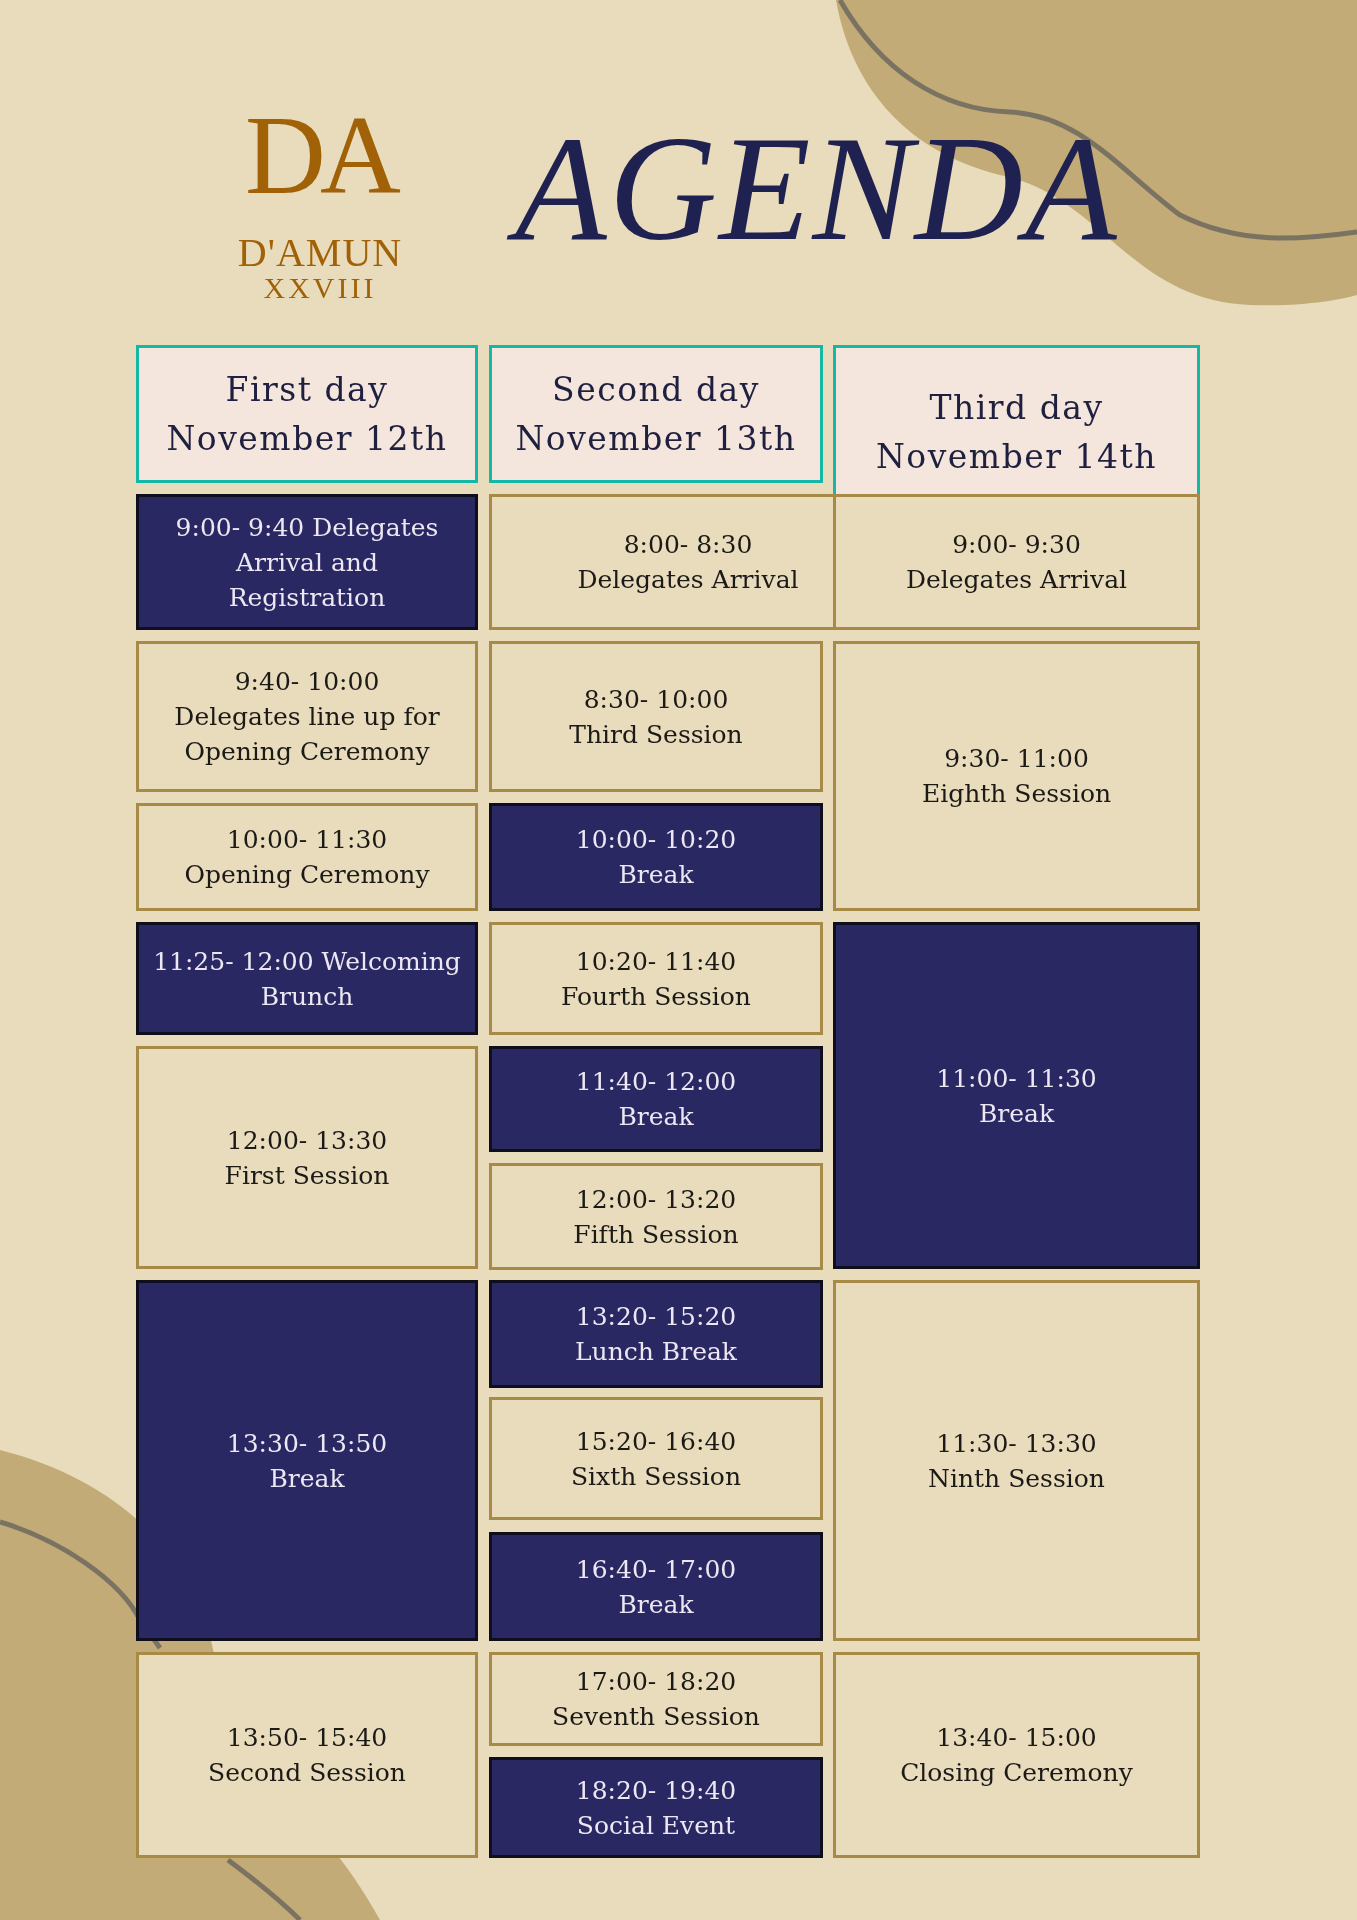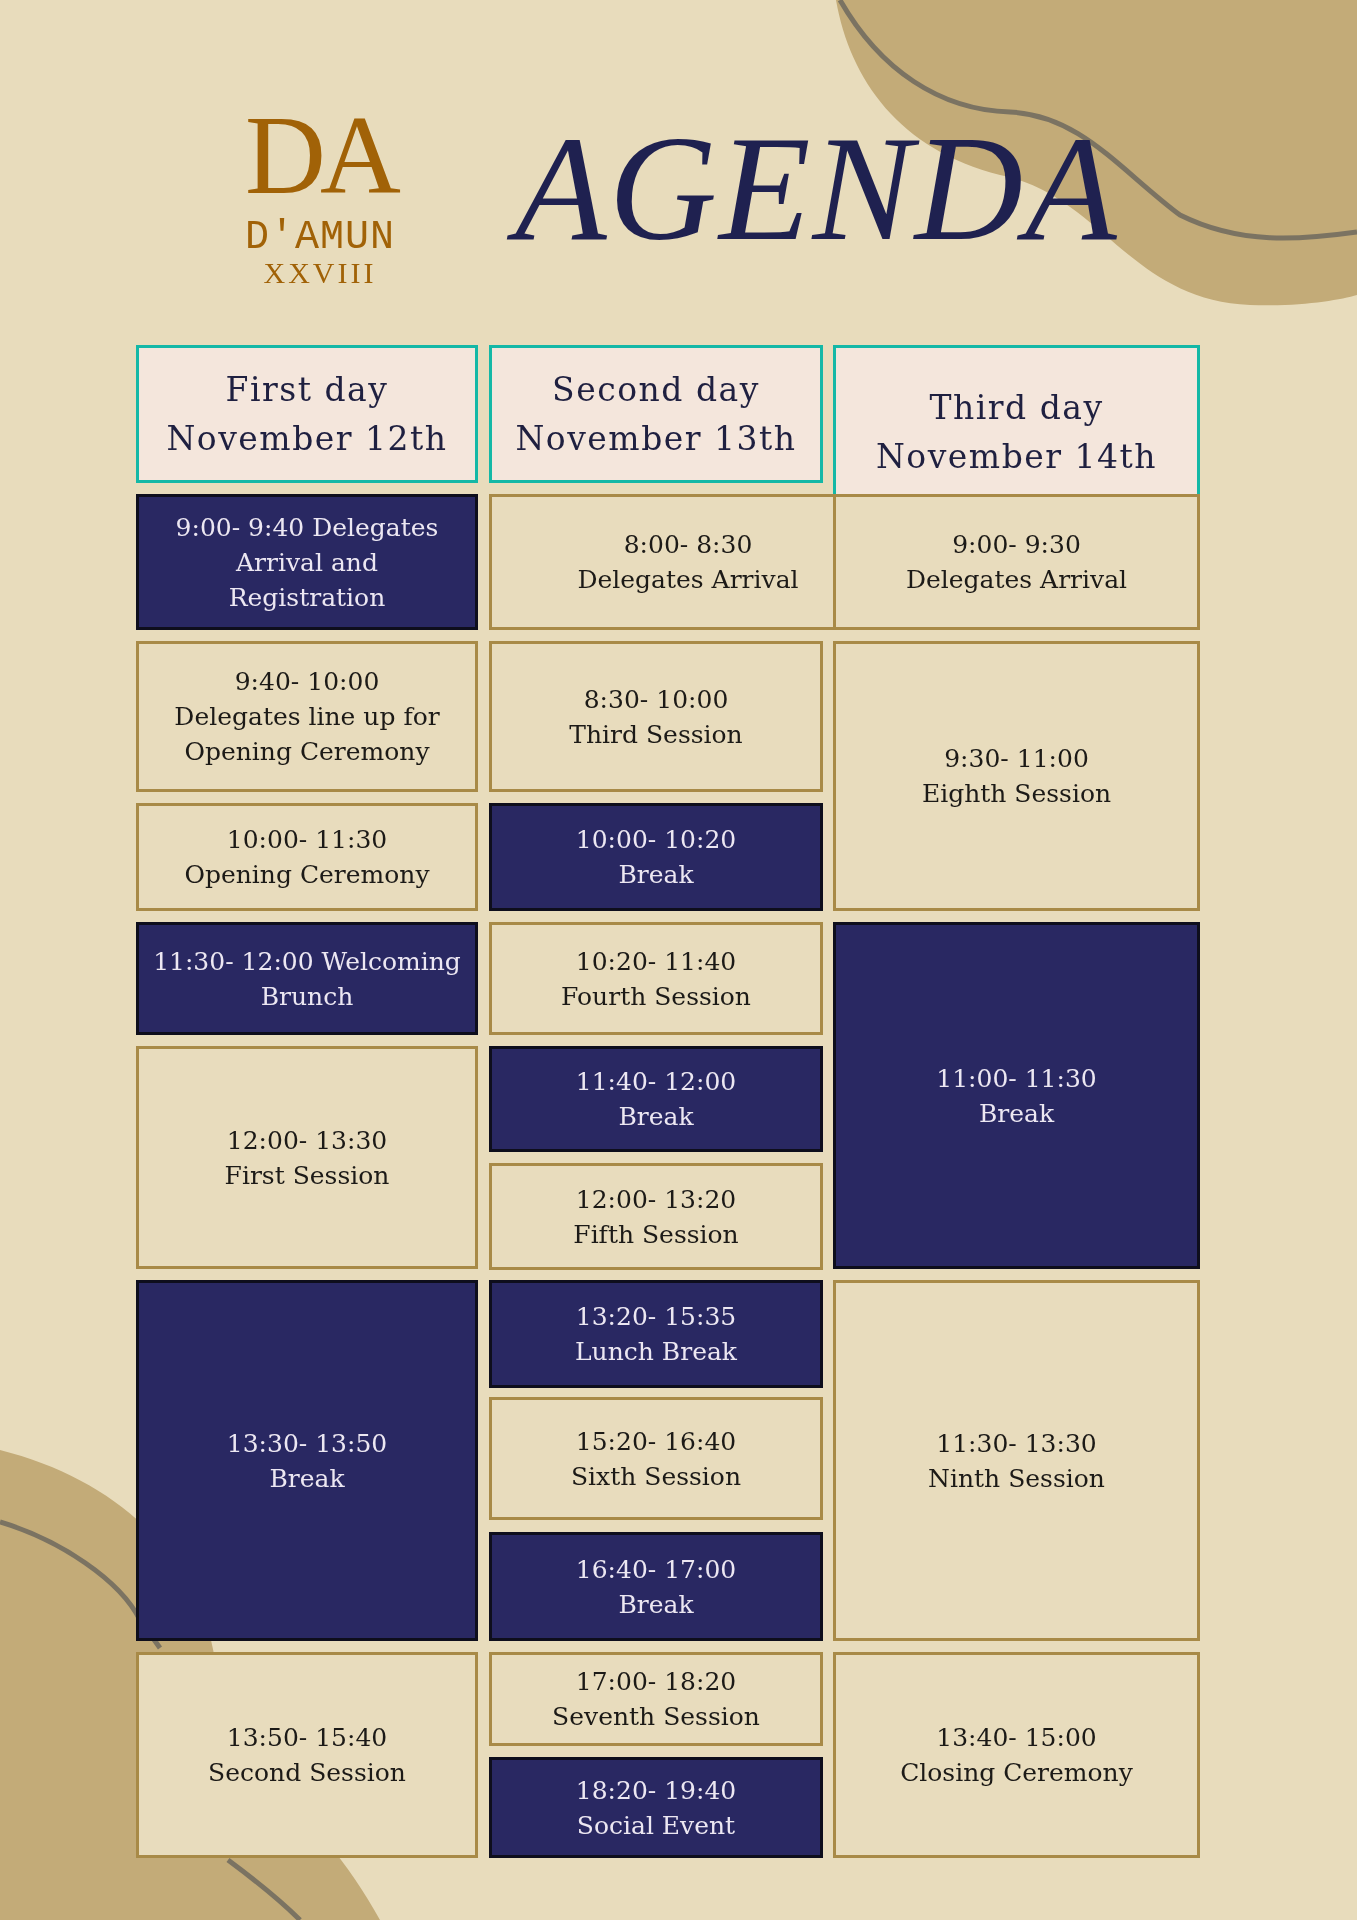--- a/index.html
+++ b/index.html
@@ -4,21 +4,21 @@
   <style>
     html, body { margin: 0; padding: 0; }
     body {
       width: 1357px; height: 1920px; position: relative; overflow: hidden;
       background: #e8dcbc;
       font-family: "DejaVu Serif", "Liberation Serif", serif;
     }
     .deco { position: absolute; left: 0; top: 0; width: 1357px; height: 1920px; pointer-events: none; }
     .logo { position: absolute; left: 210px; top: 100px; width: 220px; height: 200px; text-align: center; color: #a16207; }
     .logo-mark { font-family: "Liberation Serif", serif; font-size: 112px; line-height: 110px; letter-spacing: -6px; position: relative; }
-    .logo-name { font-family: Liberation Mono, monospace; font-size: 40px; line-height: 40px; letter-spacing: 1px; margin-top: 8px; }
+    .logo-name { font-family: Liberation Serif, serif; font-size: 40px; line-height: 40px; letter-spacing: 1px; margin-top: 23px; }
     .logo-num { font-family: "Liberation Serif", serif; font-size: 30px; line-height: 30px; letter-spacing: 3px; }
     .title {
       position: absolute; left: 515px; top: 108px;
       font-family: "Liberation Serif", serif; font-style: italic;
       font-size: 150px; line-height: 160px; color: #1f2150; letter-spacing: 2px;
     }
     .cell {
       position: absolute; box-sizing: border-box;
       display: flex; flex-direction: column; align-items: center; justify-content: center;
       text-align: center; padding: 0 14px;
@@ -65,21 +65,21 @@
 </div>
 <div class="cell light" style="left:136px;top:641px;width:342px;height:151px;">
   <span>9:40- 10:00</span>
   <span style="max-width:280px">Delegates line up for Opening Ceremony</span>
 </div>
 <div class="cell light" style="left:136px;top:803px;width:342px;height:108px;">
   <span>10:00- 11:30</span>
   <span>Opening Ceremony</span>
 </div>
 <div class="cell dark" style="left:136px;top:922px;width:342px;height:113px;">
-  <span>11:30- 12:00 Welcoming</span>
+  <span>11:25- 12:00 Welcoming</span>
   <span>Brunch</span>
 </div>
 <div class="cell light" style="left:136px;top:1046px;width:342px;height:223px;">
   <span>12:00- 13:30</span>
   <span>First Session</span>
 </div>
 <div class="cell dark" style="left:136px;top:1280px;width:342px;height:361px;">
   <span>13:30- 13:50</span>
   <span>Break</span>
 </div>
@@ -106,21 +106,21 @@
 </div>
 <div class="cell dark" style="left:489px;top:1046px;width:334px;height:106px;">
   <span>11:40- 12:00</span>
   <span>Break</span>
 </div>
 <div class="cell light" style="left:489px;top:1163px;width:334px;height:107px;">
   <span>12:00- 13:20</span>
   <span>Fifth Session</span>
 </div>
 <div class="cell dark" style="left:489px;top:1280px;width:334px;height:108px;">
-  <span>13:20- 15:35</span>
+  <span>13:20- 15:20</span>
   <span>Lunch Break</span>
 </div>
 <div class="cell light" style="left:489px;top:1397px;width:334px;height:123px;">
   <span>15:20- 16:40</span>
   <span>Sixth Session</span>
 </div>
 <div class="cell dark" style="left:489px;top:1532px;width:334px;height:109px;">
   <span>16:40- 17:00</span>
   <span>Break</span>
 </div>

